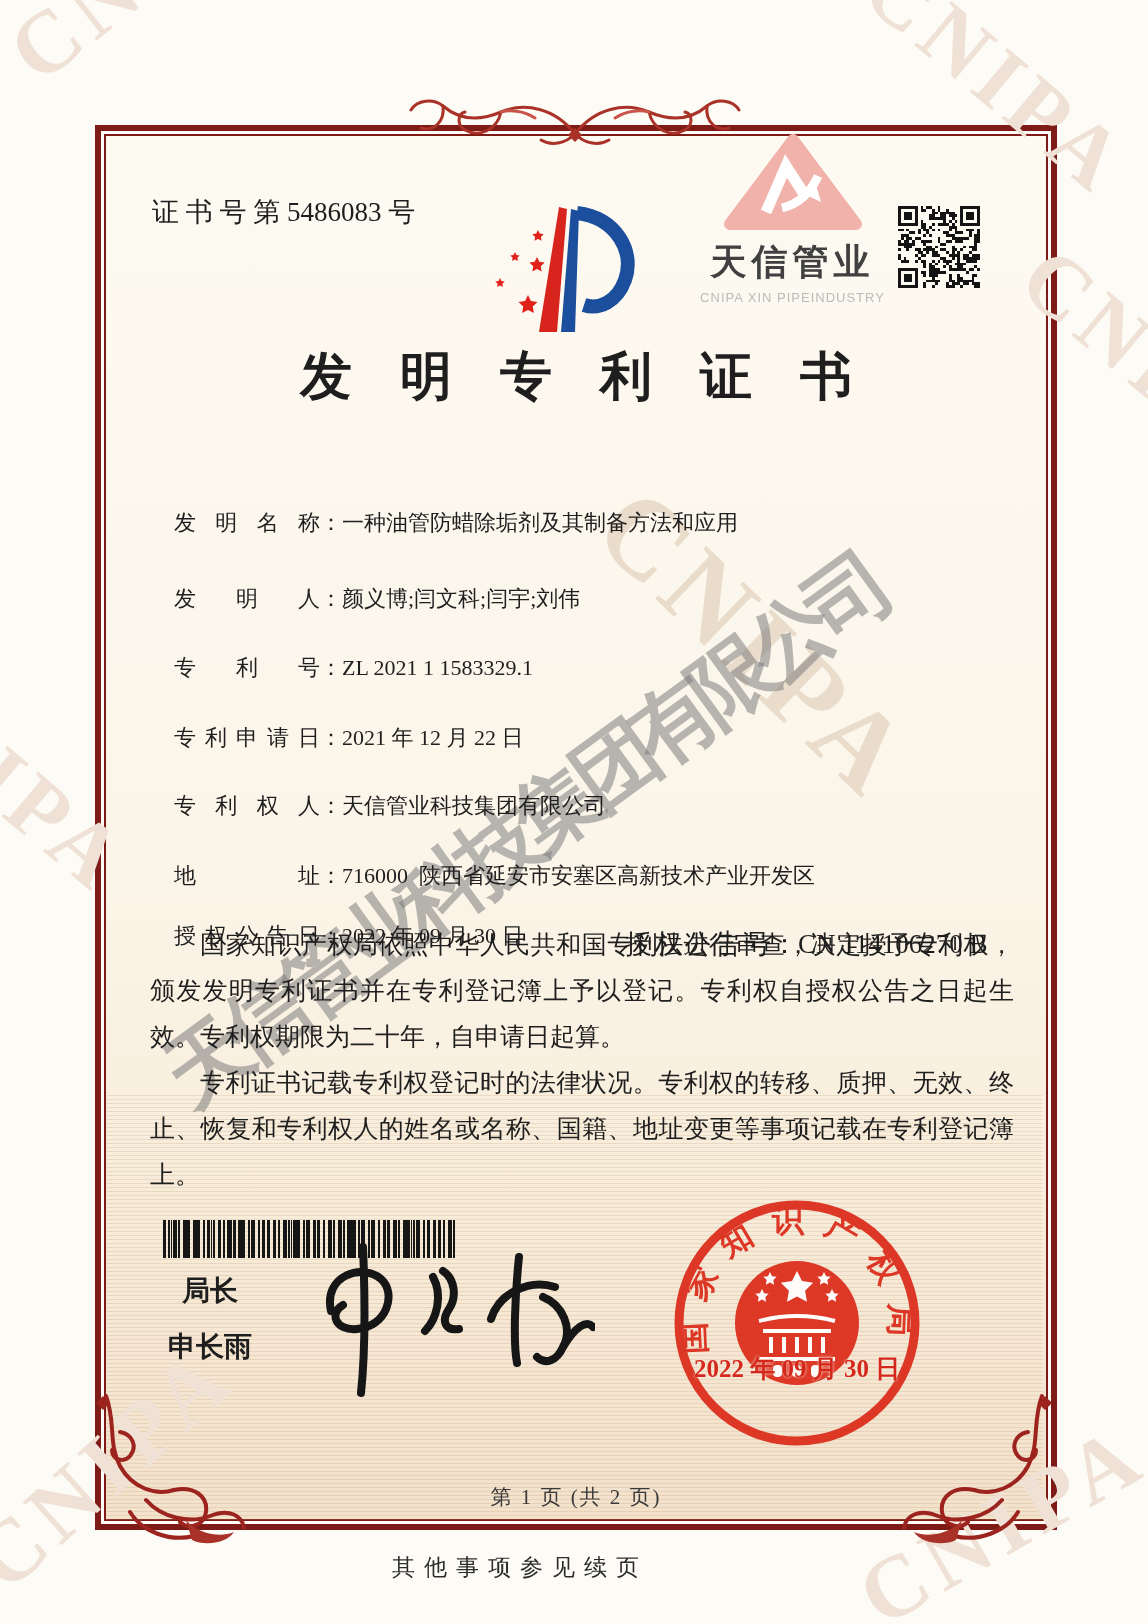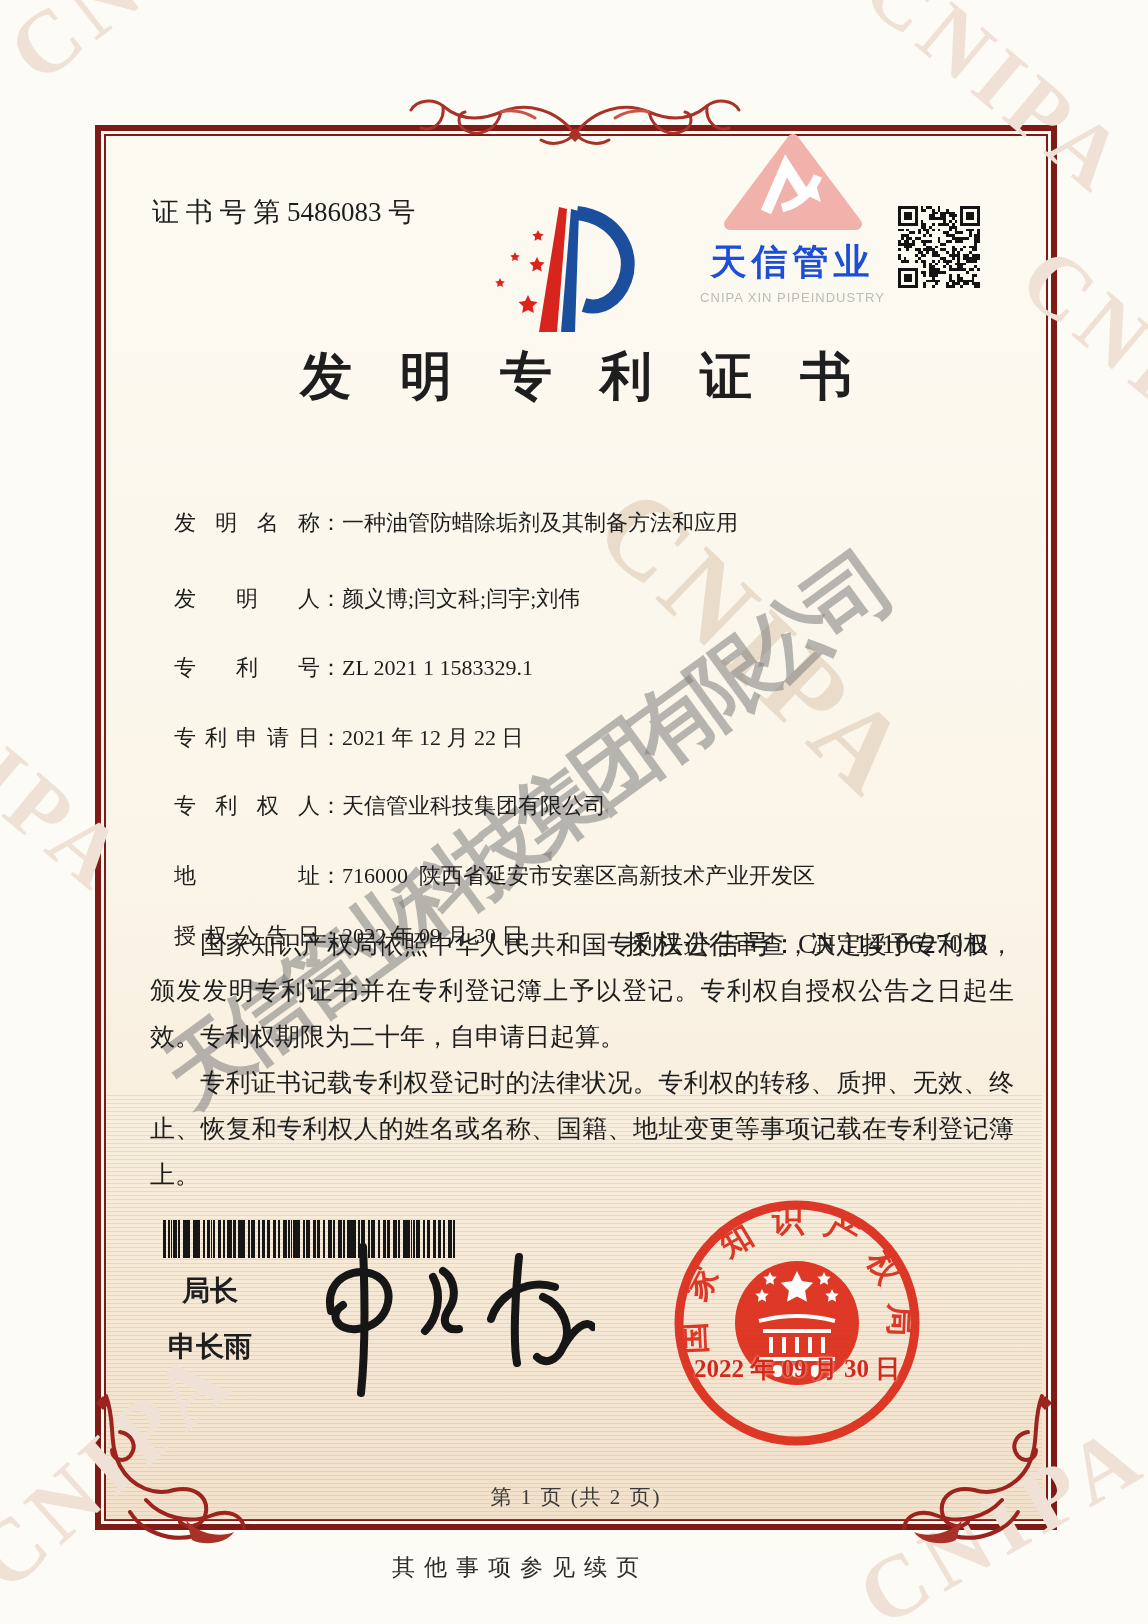--- a/index.html
+++ b/index.html
@@ -15,21 +15,21 @@
   .frame{position:absolute;left:95px;top:125px;width:962px;height:1405px;
          border:6px solid #7e1b16;box-sizing:border-box;z-index:1;}
   .frame-inner{position:absolute;inset:3px;border:2px solid #7e1b16;
          background:linear-gradient(180deg,#fdfaf2 0%,#fbf5e9 52%,#f8eedd 72%,#f2e1cb 100%);}
   .texture{position:absolute;left:106px;top:1095px;width:936px;height:428px;z-index:1;
          background:repeating-linear-gradient(180deg,rgba(193,147,104,.22) 0 1px,rgba(255,255,255,0) 1px 4px);}
   
   .cert-no{position:absolute;left:152px;top:194px;z-index:3;font-size:27px;white-space:pre;}
   .logo-cnipa{position:absolute;left:487px;top:200px;z-index:3;}
   .logo-tx{position:absolute;left:700px;top:132px;width:185px;z-index:3;text-align:center;}
-  .logo-tx-cn{font-size:36px;font-weight:bold;color:#1d4ed8;letter-spacing:5px;margin-top:2px;}
+  .logo-tx-cn{font-size:36px;font-weight:bold;color:#404040;letter-spacing:5px;margin-top:2px;}
   .logo-tx-en{font-size:13px;color:#bdbaba;letter-spacing:1px;font-family:"Liberation Sans",sans-serif;margin-top:3px;}
   .qr{position:absolute;left:898px;top:206px;width:82px;height:82px;z-index:3;}
   
   .title{position:absolute;left:95px;width:962px;top:342px;z-index:3;text-align:center;
          font-size:52px;font-weight:bold;letter-spacing:48px;padding-left:48px;box-sizing:border-box;}
   .row{position:absolute;left:152px;z-index:3;font-size:22px;white-space:pre;}
   .flabel{display:inline-block;width:146px;text-align:justify;text-align-last:justify;}
   .row .val{white-space:pre-wrap;}
   .row2{position:absolute;left:598px;z-index:3;font-size:27px;white-space:pre;}
   

